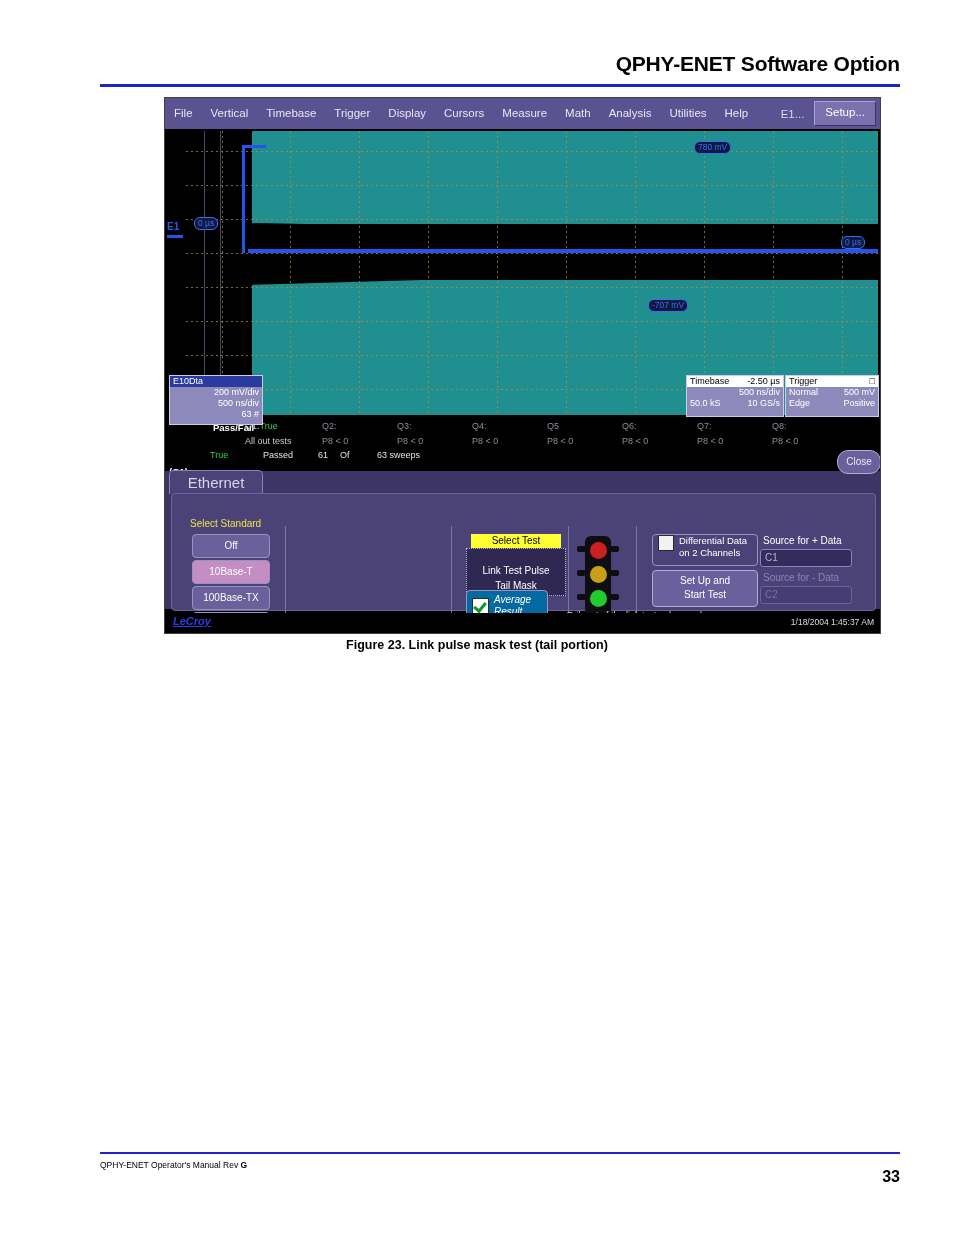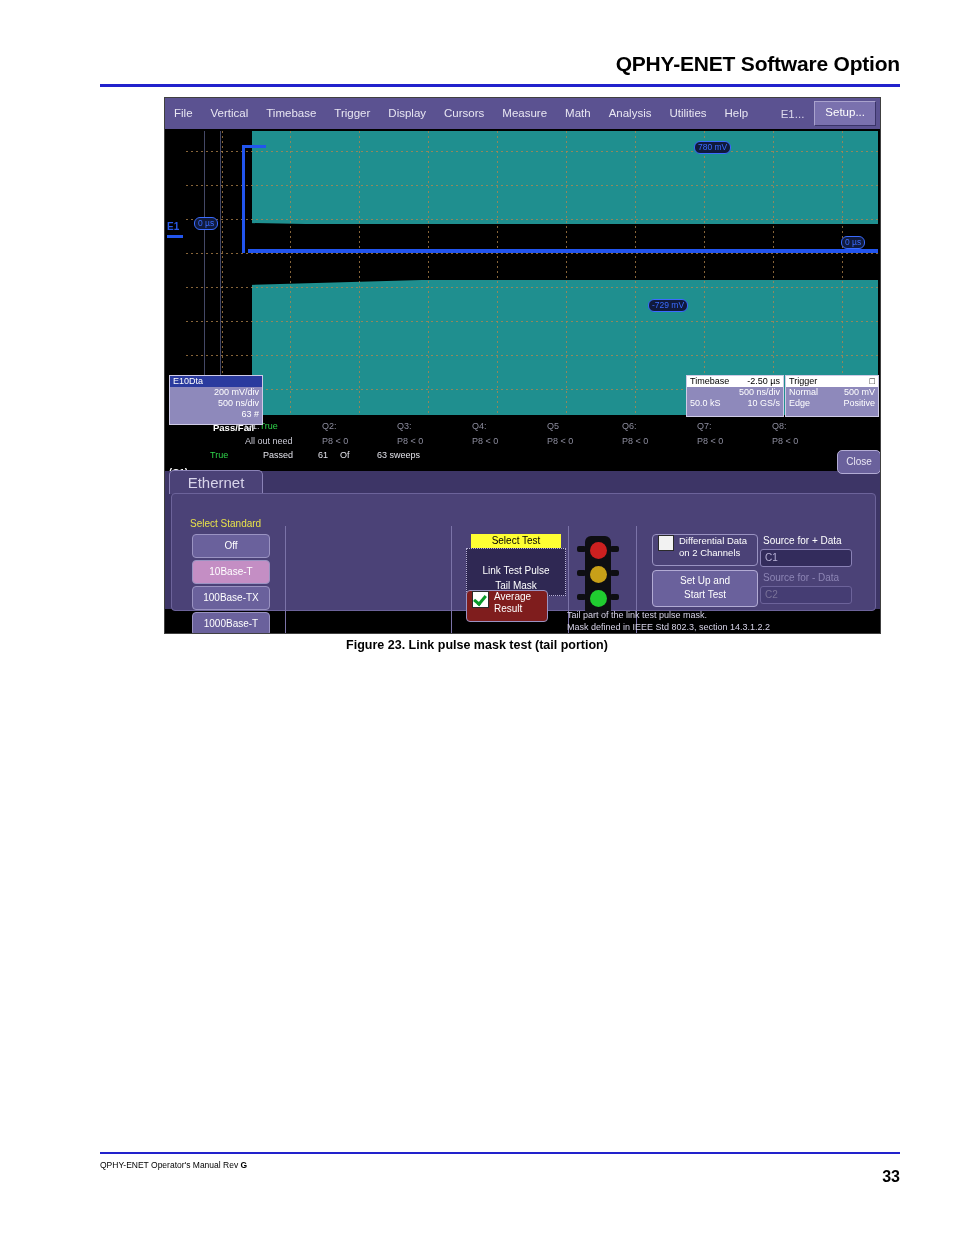--- a/index.html
+++ b/index.html
@@ -183,22 +183,22 @@
     background:#ffff33;color:#000;font-size:10px;text-align:center;line-height:14px;
     font-weight:normal;
   }
   .test-name{
     position:absolute;left:294px;top:54px;width:98px;height:32px;
     background:#2f2853;border:1px dotted #b7b0d6;
     color:#ffffff;font-size:10px;text-align:center;line-height:15px;padding-top:14px;
   }
   .avg-chk-box{
     position:absolute;left:294px;top:96px;width:80px;height:30px;
-    background:#7f1d1d;border:1px solid #9a93c2;border-radius:4px;
-    display:flex;
+    background:#0369a1;border:1px solid #9a93c2;border-radius:4px;
+    display:flex;align-items:center;font-style:italic;
   }
   .chk{
     width:15px;height:15px;background:#ffffff;border:1px solid #2a2a2a;
     margin-left:5px;position:relative;flex:none;
   }
   .chk:after{
     content:"";position:absolute;left:3px;top:1px;width:5px;height:9px;
     border:solid #0a9a2a;border-width:0 3px 3px 0;transform:rotate(40deg);
   }
   .avg-chk-box .t{color:#ffffff;font-size:10px;margin-left:5px;line-height:12px;}
@@ -235,21 +235,21 @@
     position:absolute;left:588px;top:92px;width:86px;height:16px;
     background:#453d73;border:1px solid #6c639a;border-radius:3px;
     color:#7a7299;font-size:10px;line-height:16px;padding-left:4px;
   }
   .descr{
     position:absolute;left:395px;top:116px;width:300px;
     color:#d7d3e8;font-size:9px;line-height:11.5px;white-space:nowrap;
   }
   .close-btn{
     position:absolute;left:672px;top:352px;width:42px;height:22px;
-    background:#6a619c;border:1px solid #b2abd4;border-radius:5px;
+    background:#6a619c;border:1px solid #b2abd4;border-radius:11px;
     color:#e9e6f4;font-size:10px;text-align:center;line-height:22px;
   }
 
   
   .statusbar{
     position:absolute;left:0;top:515px;width:715px;height:20px;
     background:#000;
   }
   .statusbar .logo{
     position:absolute;left:8px;top:2px;color:#2a3ee8;font-size:11px;
@@ -336,35 +336,35 @@
         <div class="vline" style="left:656px"></div>
 
         <div class="vline-solid" style="left:18px"></div>
         <div class="vline-solid" style="left:34px"></div>
 
         <div class="trace-top"></div>
         <div class="trace-rise"></div>
         <div class="trace"></div>
 
         <div class="mk" style="left:508px;top:10px">780 mV</div>
-        <div class="mk" style="left:462px;top:168px">-729 mV</div>
+        <div class="mk" style="left:462px;top:168px">-707 mV</div>
         <div class="mk" style="left:8px;top:86px">0 µs</div>
         <div class="mk" style="left:655px;top:105px">0 µs</div>
       </div>
 
       <div class="e1lbl" style="left:2px;top:92px">E1</div>
       <div class="e1tick" style="left:2px;top:106px;width:16px;height:3px;background:#2255ee"></div>
     </div>
 
     <div class="pf">
       <div class="lab">Pass/Fail</div>
 
       <div class="pf-col first" style="left:80px">
         <span class="qn">Q1:</span><span class="val">True</span>
-        <span class="cond">All out need</span>
+        <span class="cond">All out tests</span>
       </div>
       <div class="pf-col" style="left:157px">
         <span class="qn">Q2:</span>
         <span class="cond">P8 &lt; 0</span>
       </div>
       <div class="pf-col" style="left:232px">
         <span class="qn">Q3:</span>
         <span class="cond">P8 &lt; 0</span>
       </div>
       <div class="pf-col" style="left:307px">
@@ -495,20 +495,24 @@
         <div class="descr">
           <div>Tail part of the link test pulse mask.</div>
           <div>Mask defined in IEEE Std 802.3, section 14.3.1.2.2</div>
           <div>You need Twisted Pair model and three loads.  Please see the standard.□</div>
         </div>
       </div>
     </div>
 
     <div class="close-btn">Close</div>
 
+    <div class="statusbar">
+      <div class="logo">LeCroy</div>
+      <div class="ts">1/18/2004 1:45:37 AM</div>
+    </div>
   </div>
 
   <div class="caption">Figure 23. Link pulse mask test (tail portion)</div>
 
   <div class="footer-rule"></div>
   <div class="footer-left"><span>QPHY-ENET Operator's Manual Rev </span><b>G</b></div>
   <div class="footer-page">33</div>
 
 </div>
 

